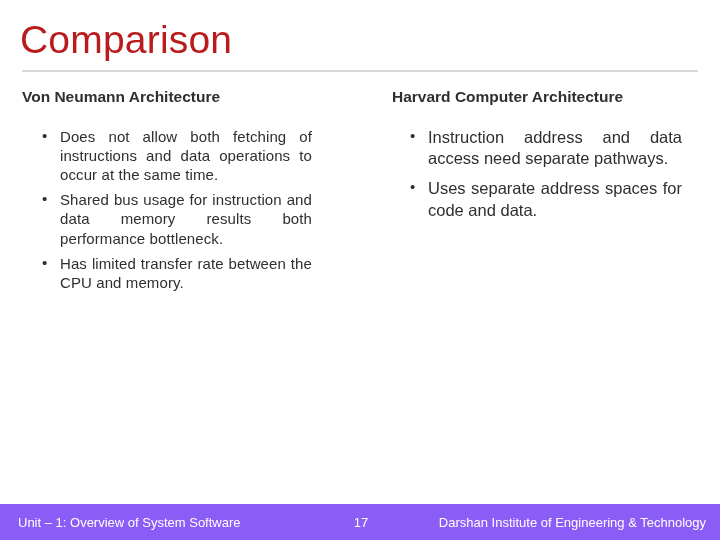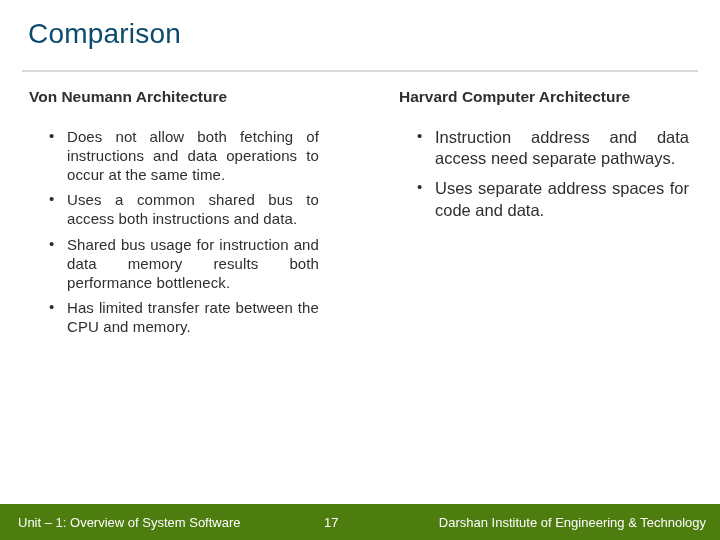--- a/index.html
+++ b/index.html
@@ -14,38 +14,38 @@
     overflow: hidden;
   }
   .slide {
     position: relative;
     width: 720px;
     height: 540px;
     box-sizing: border-box;
   }
   .title {
     position: absolute;
-    left: 28px;
+    left: 20px;
     top: 18px;
-    font-size: 28px;
-    color: #0c4a6e;
+    font-size: 39px;
+    color: #b91c1c;
     font-weight: normal;
     letter-spacing: 0.2px;
   }
   .title-rule {
     position: absolute;
     left: 22px;
     top: 70px;
     width: 676px;
     height: 2px;
     background: #d9d9d9;
   }
   .columns {
     position: absolute;
-    left: 29px;
+    left: 22px;
     top: 88px;
     width: 676px;
     display: flex;
     gap: 64px;
   }
   .col {
     width: 317px;
   }
   .col-head {
     font-size: 15.5px;
@@ -101,22 +101,23 @@
     align-items: center;
     font-size: 13px;
   }
   .footer-left {
     position: absolute;
     left: 18px;
     white-space: nowrap;
   }
   .footer-center {
     position: absolute;
-    left: 324px;
+    left: 346px;
     width: 30px;
+    text-align: center;
   }
   .footer-right {
     position: absolute;
     right: 14px;
     white-space: nowrap;
     margin-left: 41px;
   }
 </style>
 </head>
 <body>
@@ -125,35 +126,34 @@
 
   <div class="title">Comparison</div>
   <div class="title-rule"></div>
 
   <div class="columns">
 
     <div class="col col-left">
       <div class="col-head">Von Neumann Architecture</div>
       <ul class="bullets">
         <li>Does not allow both fetching of instructions and data operations to occur at the same time.</li>
-        <li>Uses a common shared bus to access both instructions and data.</li>
         <li>Shared bus usage for instruction and data memory results both performance bottleneck.</li>
         <li>Has limited transfer rate between the CPU and memory.</li>
       </ul>
     </div>
 
     <div class="col col-right">
       <div class="col-head">Harvard Computer Architecture</div>
       <ul class="bullets">
         <li>Instruction address and data access need separate pathways.</li>
         <li>Uses separate address spaces for code and data.</li>
       </ul>
     </div>
 
   </div>
 
-  <div class="footer" style="background: #4d7c0f; text-decoration: underline;">
+  <div class="footer" style="background: #8b5cf6; text-decoration: underline;">
     <span class="footer-left">Unit – 1: Overview of System Software</span>
     <span class="footer-center">17</span>
     <span class="footer-right">Darshan Institute of Engineering &amp; Technology</span>
   </div>
 
 </div>
 
 </body></html>

